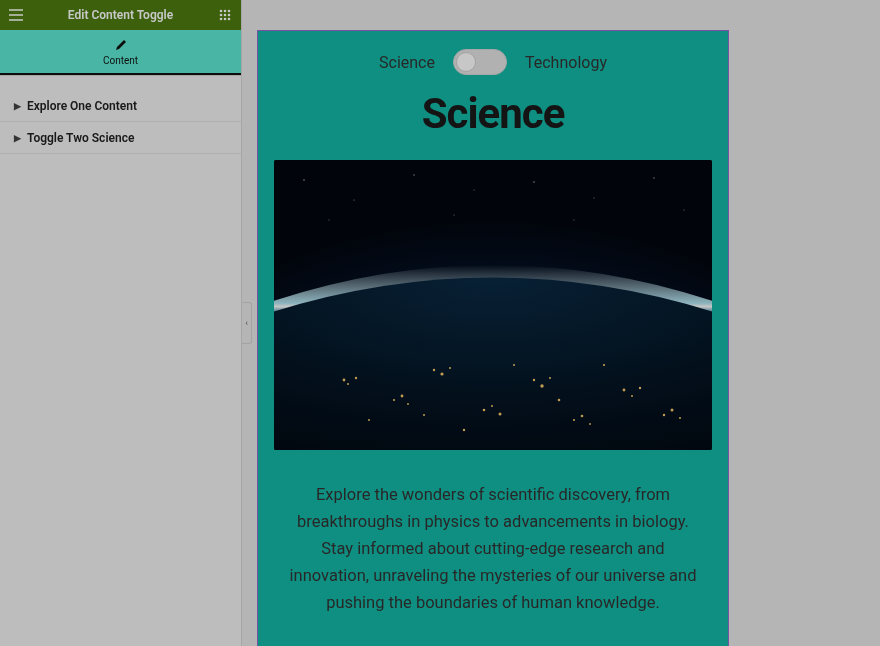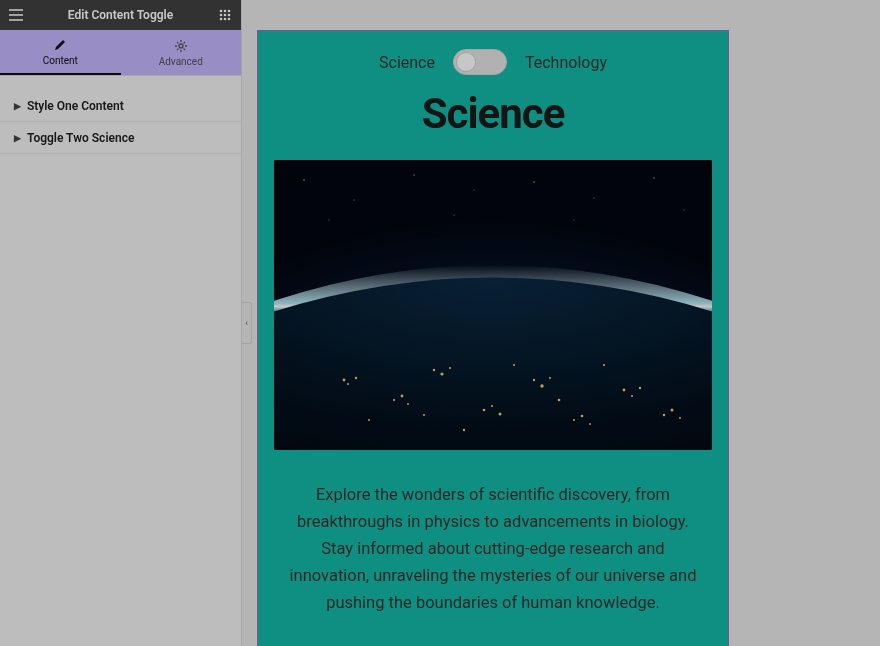--- a/index.html
+++ b/index.html
@@ -3,25 +3,25 @@
 <meta charset="utf-8">
 <style>
   * { box-sizing: border-box; margin: 0; padding: 0; }
   html, body { width: 880px; height: 646px; font-family: -apple-system, "Segoe UI", Roboto, Helvetica, Arial, sans-serif; background: #e8e8e8; overflow: hidden; }
 
   .app { position: relative; width: 880px; height: 646px; display: flex; }
 
   
   .sidebar { width: 242px; height: 100%; background: #f3f3f3; display: flex; flex-direction: column; border-right: 1px solid #d5d5d5; }
 
-  .sb-header { height: 30px; background: #404040; color: #fff; display: flex; align-items: center; justify-content: space-between; padding: 0 8px; }
+  .sb-header { height: 30px; background: #4d7c0f; color: #fff; display: flex; align-items: center; justify-content: space-between; padding: 0 8px; }
   .sb-header-title { flex: 1; text-align: center; font-size: 12px; font-weight: 600; }
   .hamburger, .grid-dots { width: 16px; height: 16px; display: flex; align-items: center; justify-content: center; cursor: pointer; }
 
-  .sb-tabs { height: 46px; display: flex; background: #c4b5fd; border-bottom: 1px solid #d5d5d5; }
+  .sb-tabs { height: 46px; display: flex; background: #5eead4; border-bottom: 1px solid #d5d5d5; }
   .sb-tab { flex: 1; display: flex; flex-direction: column; align-items: center; justify-content: center; font-size: 10px; color: #555; cursor: pointer; gap: 3px; }
   .sb-tab.active { color: #111; border-bottom: 2px solid #111; }
   .sb-tab-icon { width: 14px; height: 14px; display: flex; align-items: center; justify-content: center; }
 
   .sb-body { flex: 1; padding: 14px 0 0 0; }
   .sb-accordion { height: 32px; display: flex; align-items: center; padding: 0 14px; font-size: 12px; font-weight: 600; color: #222; border-bottom: 1px solid #e3e3e3; cursor: pointer; gap: 6px; }
   .sb-accordion .caret { font-size: 9px; color: #444; }
 
   
   .canvas { flex: 1; height: 100%; position: relative; overflow: auto; background: #e8e8e8; }
@@ -74,35 +74,26 @@
 
     <div class="sb-tabs">
       <div class="sb-tab active">
         <span class="sb-tab-icon">
           <svg width="12" height="12" viewBox="0 0 12 12">
               <path d="M1 11l1-3 7-7 2 2-7 7-3 1z" fill="#111"></path>
             </svg>
         </span>
         <span>Content</span>
       </div>
-      <div class="sb-tab">
-        <span class="sb-tab-icon">
-          <svg width="12" height="12" viewBox="0 0 12 12">
-              <circle cx="6" cy="6" r="2" fill="none" stroke="#555" stroke-width="1.3"></circle>
-              <path d="M6 0v2M6 10v2M0 6h2M10 6h2M2 2l1.4 1.4M8.6 8.6L10 10M10 2L8.6 3.4M3.4 8.6L2 10" stroke="#555" stroke-width="1.3"></path>
-            </svg>
-        </span>
-        <span>Advanced</span>
-      </div>
     </div>
 
     <div class="sb-body">
       <div class="sb-accordion">
         <span class="caret">▶</span>
-        <span>Style One Content</span>
+        <span>Explore One Content</span>
       </div>
       <div class="sb-accordion">
         <span class="caret">▶</span>
         <span>Toggle Two Science</span>
       </div>
     </div>
   </aside>
 
   <main class="canvas">
 

